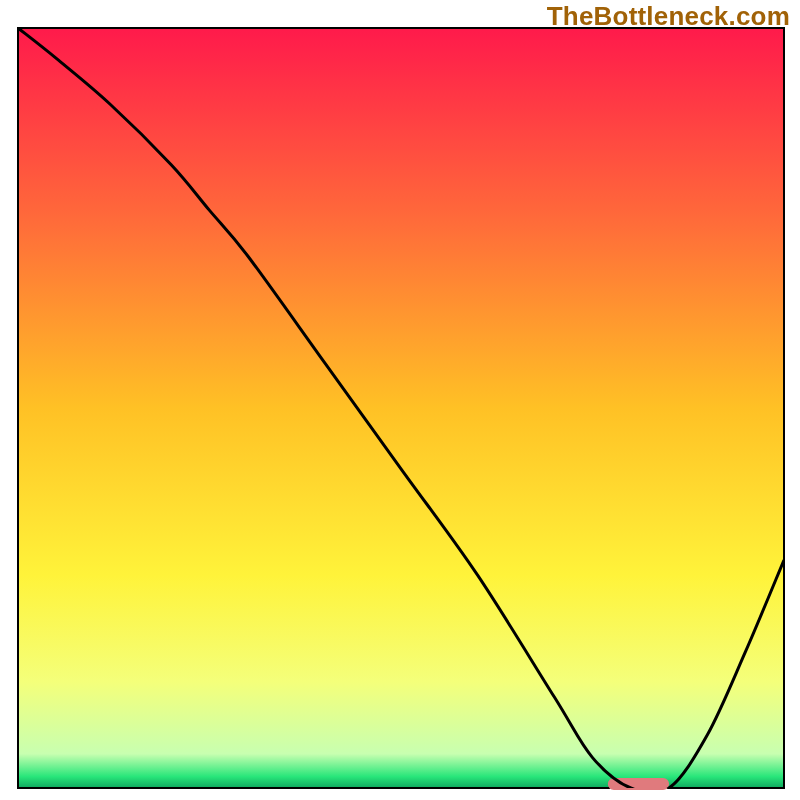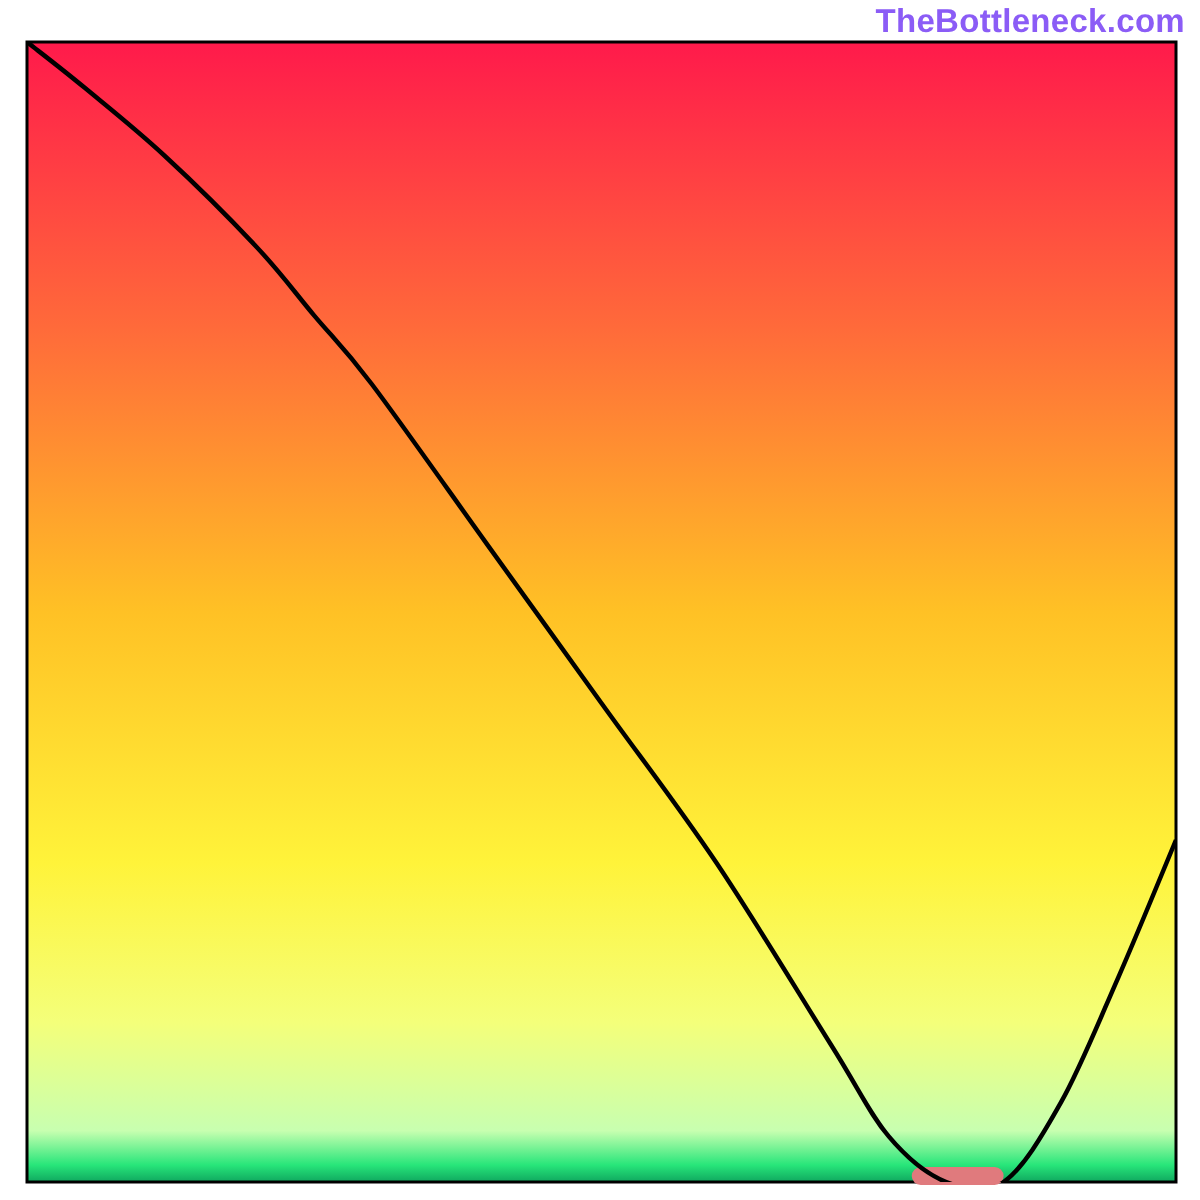--- a/index.html
+++ b/index.html
@@ -13,23 +13,23 @@
   }
   .stage {
     position: relative;
     width: 800px;
     height: 800px;
   }
   .attribution {
     position: absolute;
     top: 1px;
     right: 10px;
-    font-size: 22px;
+    font-size: 26px;
     font-weight: 600;
-    color: #8b5cf6;
+    color: #a16207;
     letter-spacing: 0.2px;
   }
   svg.plot {
     position: absolute;
     left: 0;
     top: 0;
   }
 </style>
 </head>
 <body>

